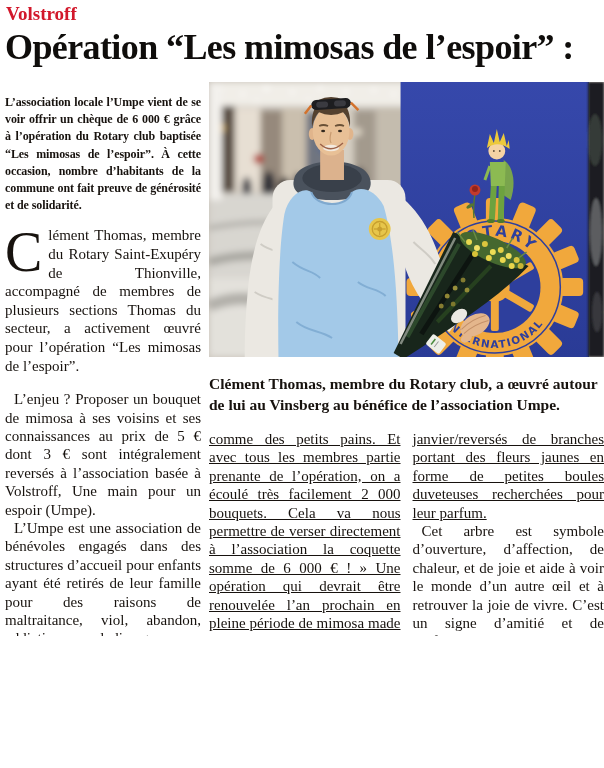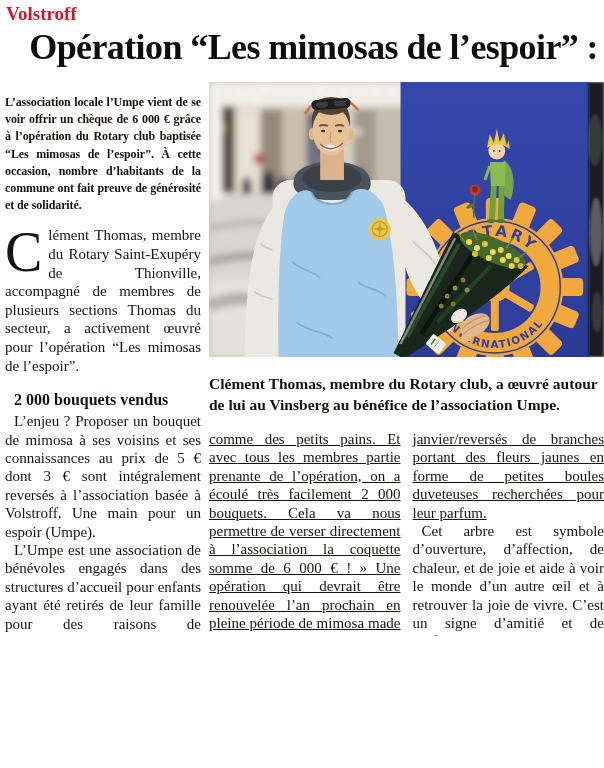--- a/index.html
+++ b/index.html
@@ -1,21 +1,21 @@
 <!DOCTYPE html>
 <html lang="fr"><head>
 <meta charset="utf-8">
 <style>
   html,body{margin:0;padding:0;background:#ffffff;}
   .page{position:relative;width:604px;height:636px;overflow:hidden;background:#fff;
         font-family:"Liberation Serif",serif;color:#17120e;}
   .kicker{margin:3px 0 0 6px;font-size:19px;line-height:22px;font-weight:700;color:#d2182b;}
   .headline{margin:2px 6px 0 5px;font-size:36px;line-height:41px;font-weight:700;
             color:#0f0d0b;letter-spacing:-0.6px;}
-  .headline span{display:block;text-align:right;}
+  .headline span{display:block;}
   .main{display:flex;margin-top:14px;padding-left:5px;}
   .col-left{width:196px;flex:none;}
   .right{flex:1;min-width:0;margin-left:8px;}
   .lead{font-weight:700;font-size:12px;line-height:17.2px;text-align:justify;
         letter-spacing:-0.1px;hyphens:auto;-webkit-hyphens:auto;}
   .dropcap-para{margin-top:9px;font-size:15px;line-height:18.6px;text-align:justify;
         hyphens:auto;-webkit-hyphens:auto;}
   .dropcap{float:left;font-size:56px;line-height:44px;padding:4px 6px 0 0;font-weight:400;}
   .subhead{font-weight:700;font-size:16px;line-height:19px;margin:13px 0 3px;
         text-indent:9px;white-space:pre-line;}
@@ -37,21 +37,20 @@
 
   <h1 class="headline">
     <span>Opération “Les mimosas de l’espoir”&nbsp;:</span>
   </h1>
 
   <div class="main">
 
     <div class="col-left">
       <p class="lead">L’association locale l’Umpe vient de se voir offrir un chèque de 6&nbsp;000 € grâce à l’opération du Rotary club baptisée “Les mimosas de l’espoir”. À cette occasion, nombre d’habitants de la commune ont fait preuve de générosité et de solidarité.</p>
       <p class="dropcap-para"><span class="dropcap">C</span><span>lément Thomas, membre du Rotary Saint-Exupéry de Thionville, accompagné de membres de plusieurs sections Thomas du secteur, a activement œuvré pour l’opération “Les mimosas de l’espoir”.</span></p>
-      <h3 class="subhead">2&nbsp;000 bouquets vendus</h3>
       <p class="para">L’enjeu&nbsp;? Proposer un bouquet de mimosa à ses voisins et ses connaissances au prix de 5&nbsp;€ dont 3&nbsp;€ sont intégralement reversés à l’association basée à Volstroff, Une main pour un espoir (Umpe).</p>
       <p class="para">L’Umpe est une association de bénévoles engagés dans des structures d’accueil pour enfants ayant été retirés de leur famille pour des raisons de maltraitance, viol, abandon, addictions, maladie grave ou encore des orphelins ayant perdu leurs parents. «&nbsp;J’ai vendu mes bouquets</p>
     </div>
 
     <div class="right">
 
       <div class="photo">
         <svg viewBox="0 0 398 275" preserveAspectRatio="none">
           <defs>
             <filter id="blurBg" x="-10%" y="-10%" width="120%" height="120%">

